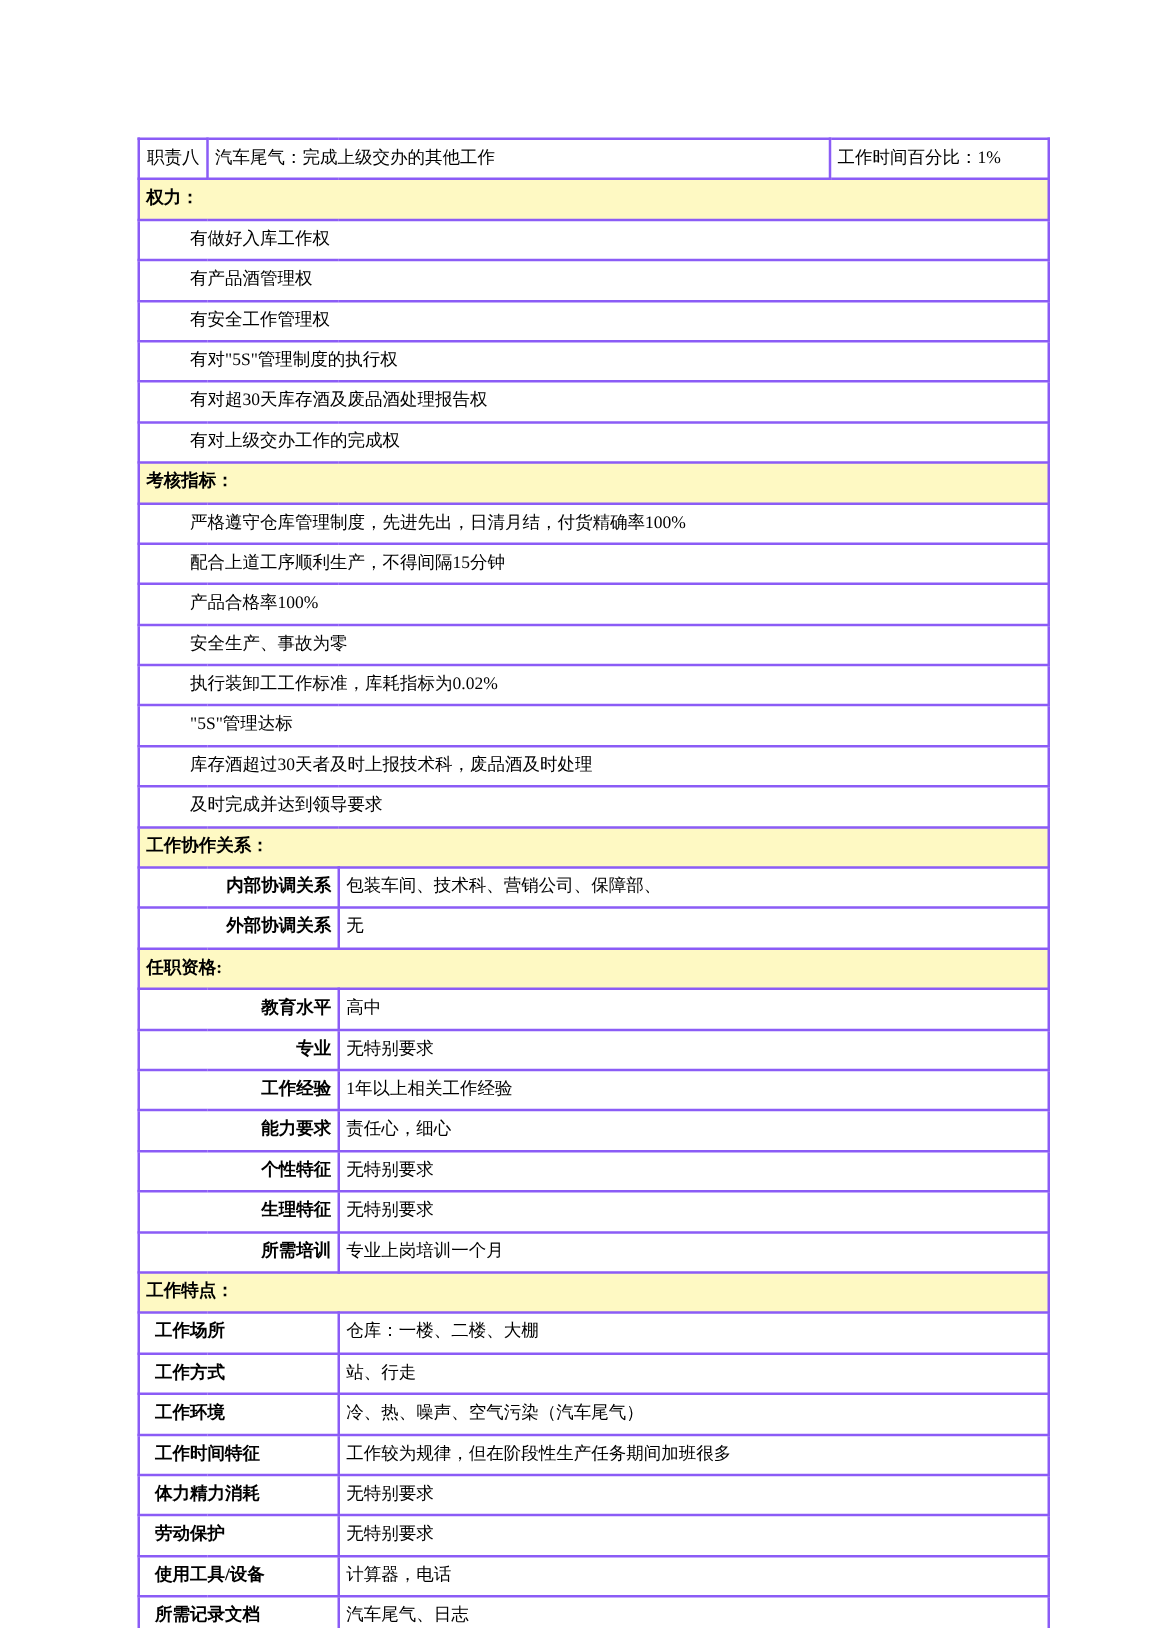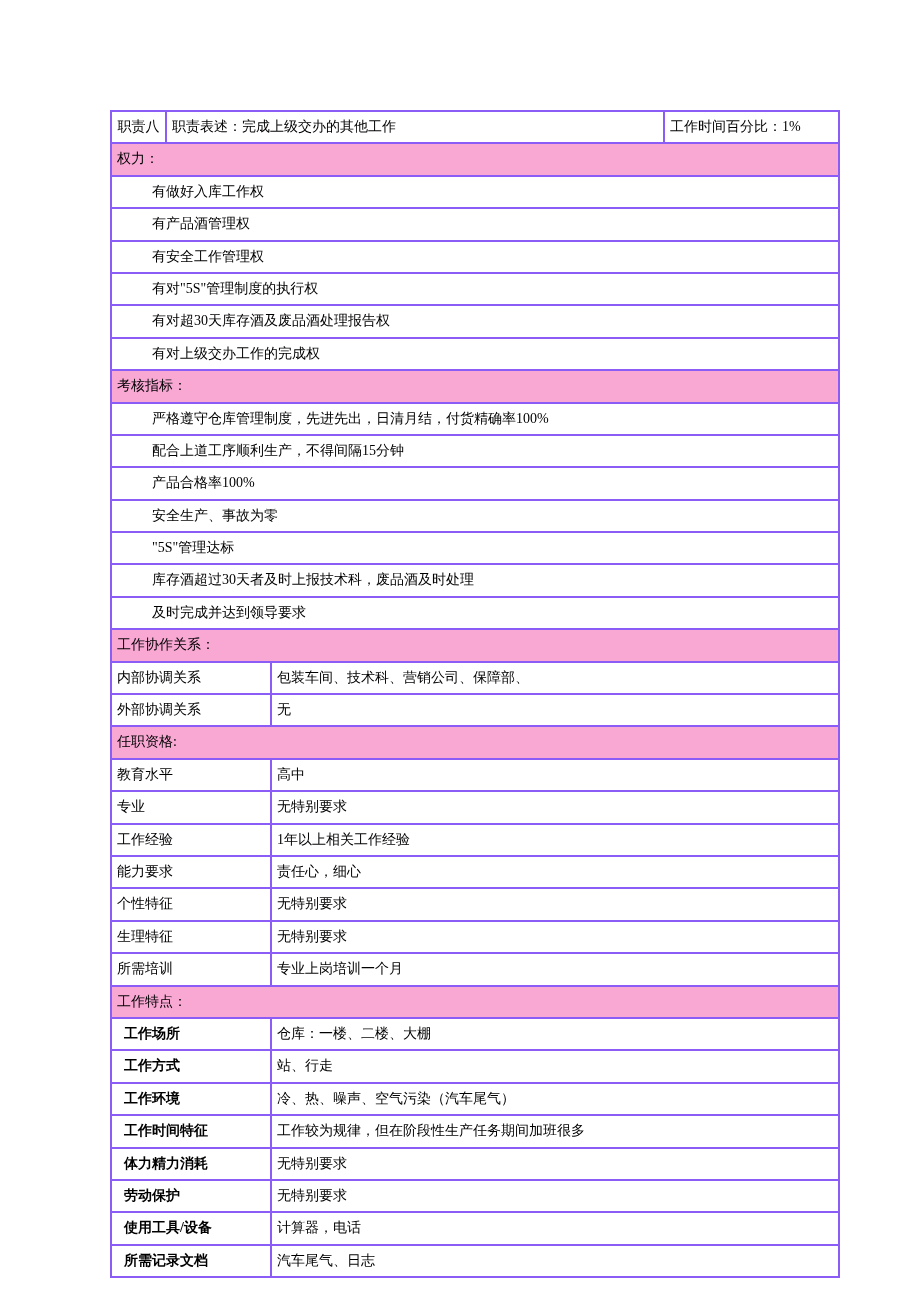--- a/index.html
+++ b/index.html
@@ -21,45 +21,45 @@
     table-layout: fixed;
   }
   td {
     border: 2px solid #8b5cf6;
     padding: 4px 5px;
     vertical-align: middle;
     line-height: 1.6;
     height: 26px;
   }
   .section-header {
-    background: #f9a8d4;
-    font-weight: normal;
+    background: #fef9c3;
+    font-weight: bold;
   }
   .center { text-align: center; }
   .bold { font-weight: bold; padding-left: 12px; }
   .indent { padding-left: 40px; }
-  .label-cell { text-align: left; font-weight: normal; }
+  .label-cell { text-align: right; font-weight: bold; }
 </style>
 </head>
 <body>
 
 <div class="page">
 <table>
   <colgroup>
     <col style="width:55px">
     <col style="width:105px">
     <col>
     <col style="width:175px">
   </colgroup>
 
   <tbody>
         <tr>
     <td class="center">职责八</td>
     <td colspan="2">
-      <span>职责表述：</span><span>完成上级交办的其他工作</span>
+      <span>汽车尾气：</span><span>完成上级交办的其他工作</span>
     </td>
     <td>
       <span>工作时间百分比：</span><span>1%</span>
     </td>
   </tr>
 
   <tr>
           <td colspan="4" class="section-header">权力：</td>
         </tr>
   <tr>
@@ -88,20 +88,23 @@
           <td colspan="4" class="indent">严格遵守仓库管理制度，先进先出，日清月结，付货精确率100%</td>
         </tr>
   <tr>
           <td colspan="4" class="indent">配合上道工序顺利生产，不得间隔15分钟</td>
         </tr>
   <tr>
           <td colspan="4" class="indent">产品合格率100%</td>
         </tr>
   <tr>
           <td colspan="4" class="indent">安全生产、事故为零</td>
+        </tr>
+  <tr>
+          <td colspan="4" class="indent">执行装卸工工作标准，库耗指标为0.02%</td>
         </tr>
   <tr>
           <td colspan="4" class="indent">"5S"管理达标</td>
         </tr>
   <tr>
           <td colspan="4" class="indent">库存酒超过30天者及时上报技术科，废品酒及时处理</td>
         </tr>
   <tr>
           <td colspan="4" class="indent">及时完成并达到领导要求</td>
         </tr>

